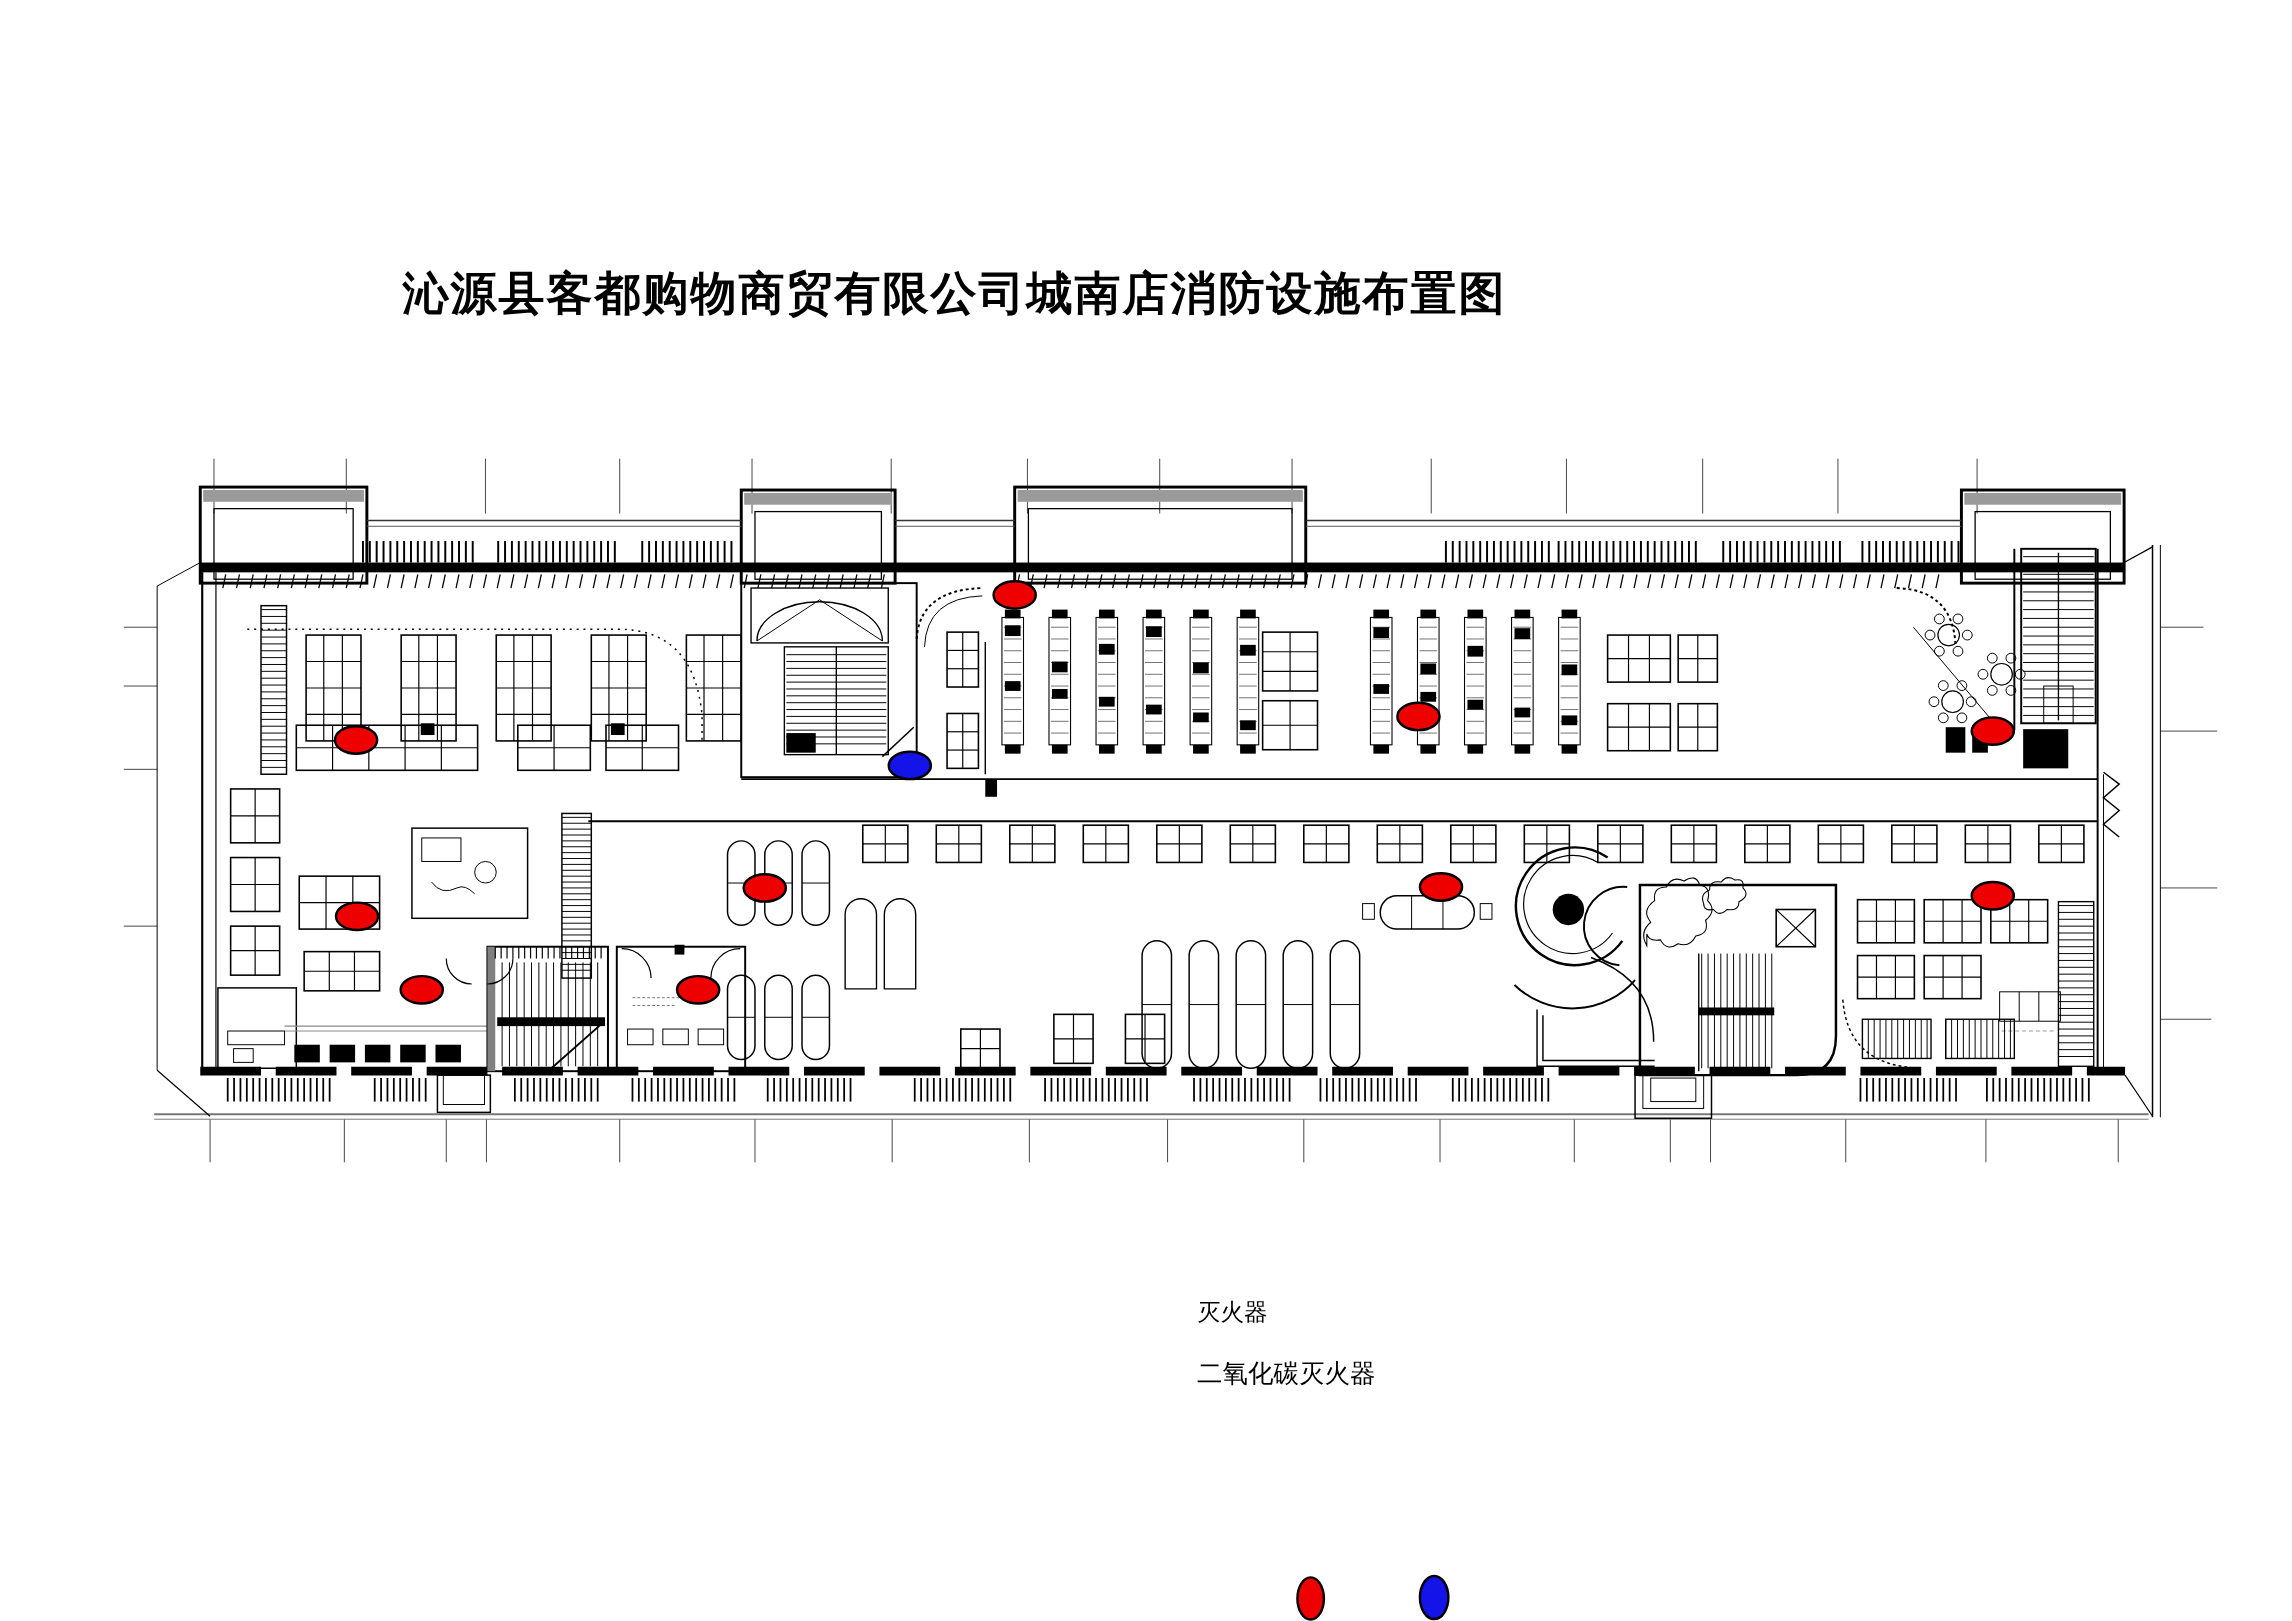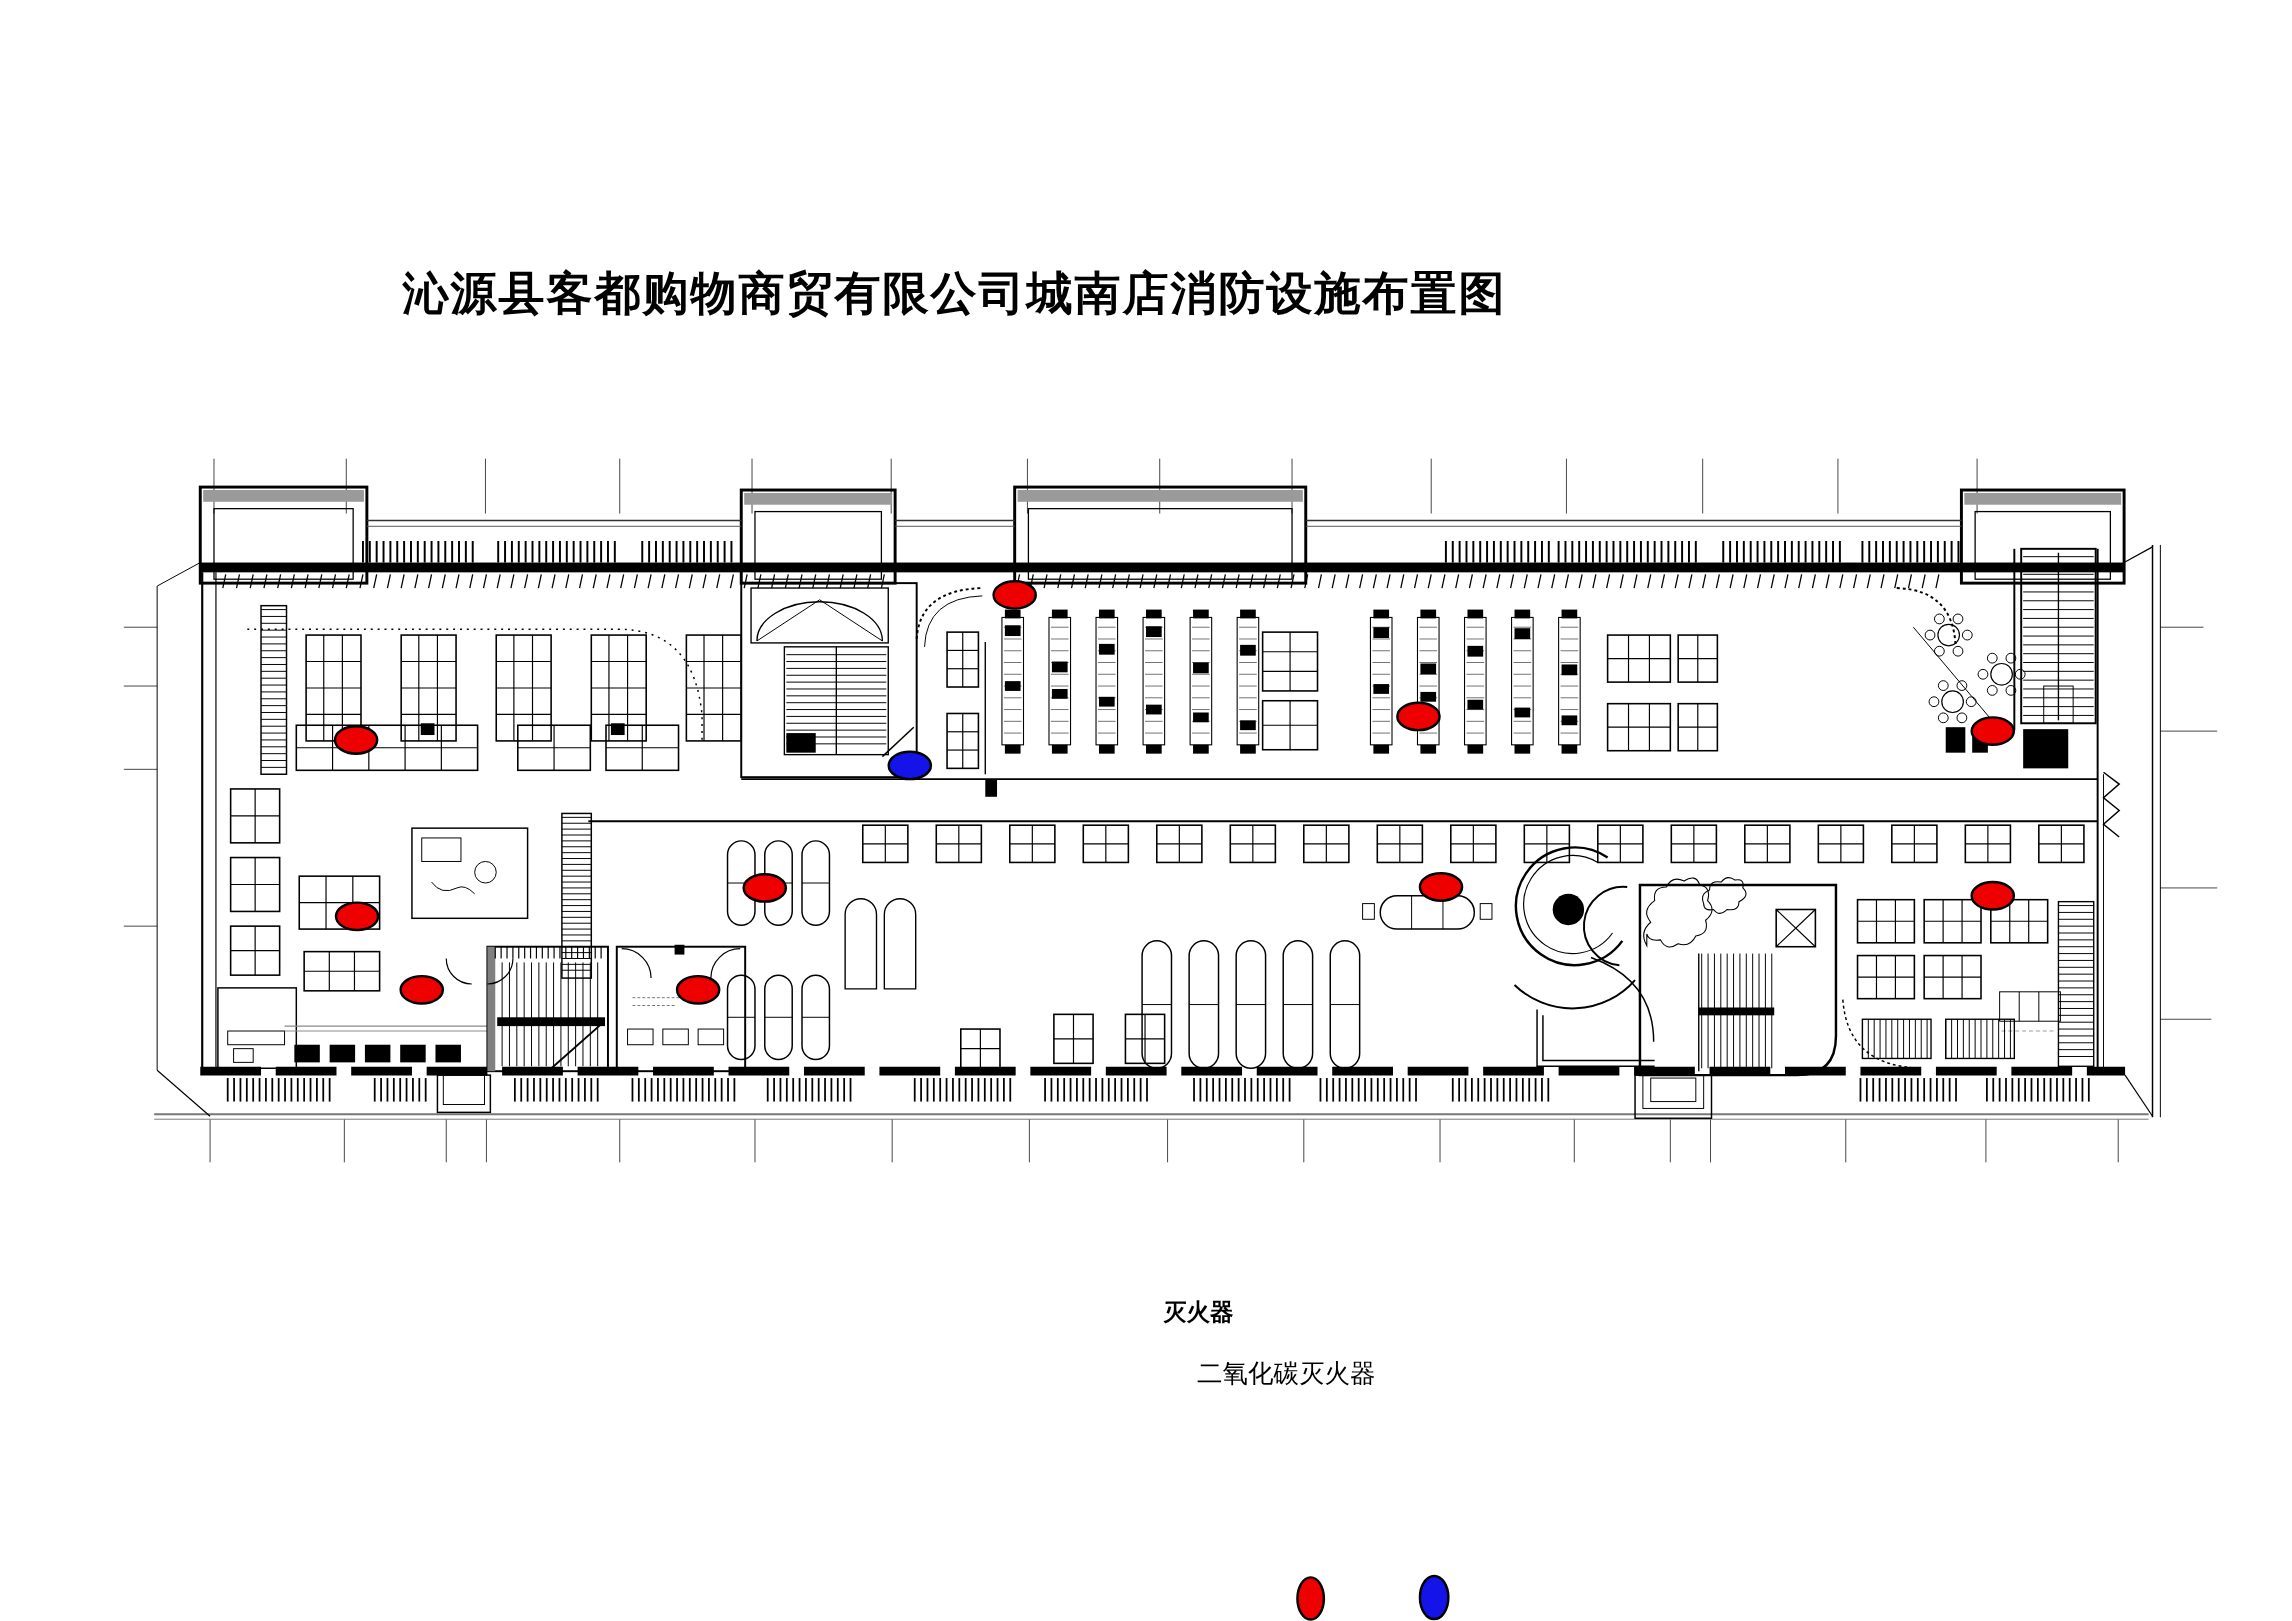--- a/index.html
+++ b/index.html
@@ -1,22 +1,22 @@
 <!DOCTYPE html>
 <html><head>
 <meta charset="utf-8">
 <style>
   html,body{margin:0;padding:0;background:#ffffff;}
   body{width:2293px;height:1621px;position:relative;overflow:hidden;
        font-family:"Liberation Sans",sans-serif;color:#000;}
   .page-title{position:absolute;left:0;top:263px;width:1909px;text-align:center;
        font-size:46px;font-weight:bold;letter-spacing:2px;white-space:nowrap;}
   #plan-svg{position:absolute;left:0;top:0;}
-  .legend-label-1{position:absolute;left:1163px;top:1296px;font-size:23.5px;
-       font-family:"Liberation Serif",serif;font-weight:bold;}
+  .legend-label-1{position:absolute;left:1197px;top:1296px;font-size:23.5px;
+       font-family:"Liberation Serif",serif;}
   .legend-label-2{position:absolute;left:1197px;top:1356px;font-size:25.5px;
        font-family:Liberation Mono, monospace;}
 </style>
 </head>
 <body>
 
 <div class="page-title">沁源县客都购物商贸有限公司城南店消防设施布置图</div>
 
 <svg id="plan-svg" width="2293" height="1621" viewBox="0 0 2339 1654">
   <g id="g-grid">

